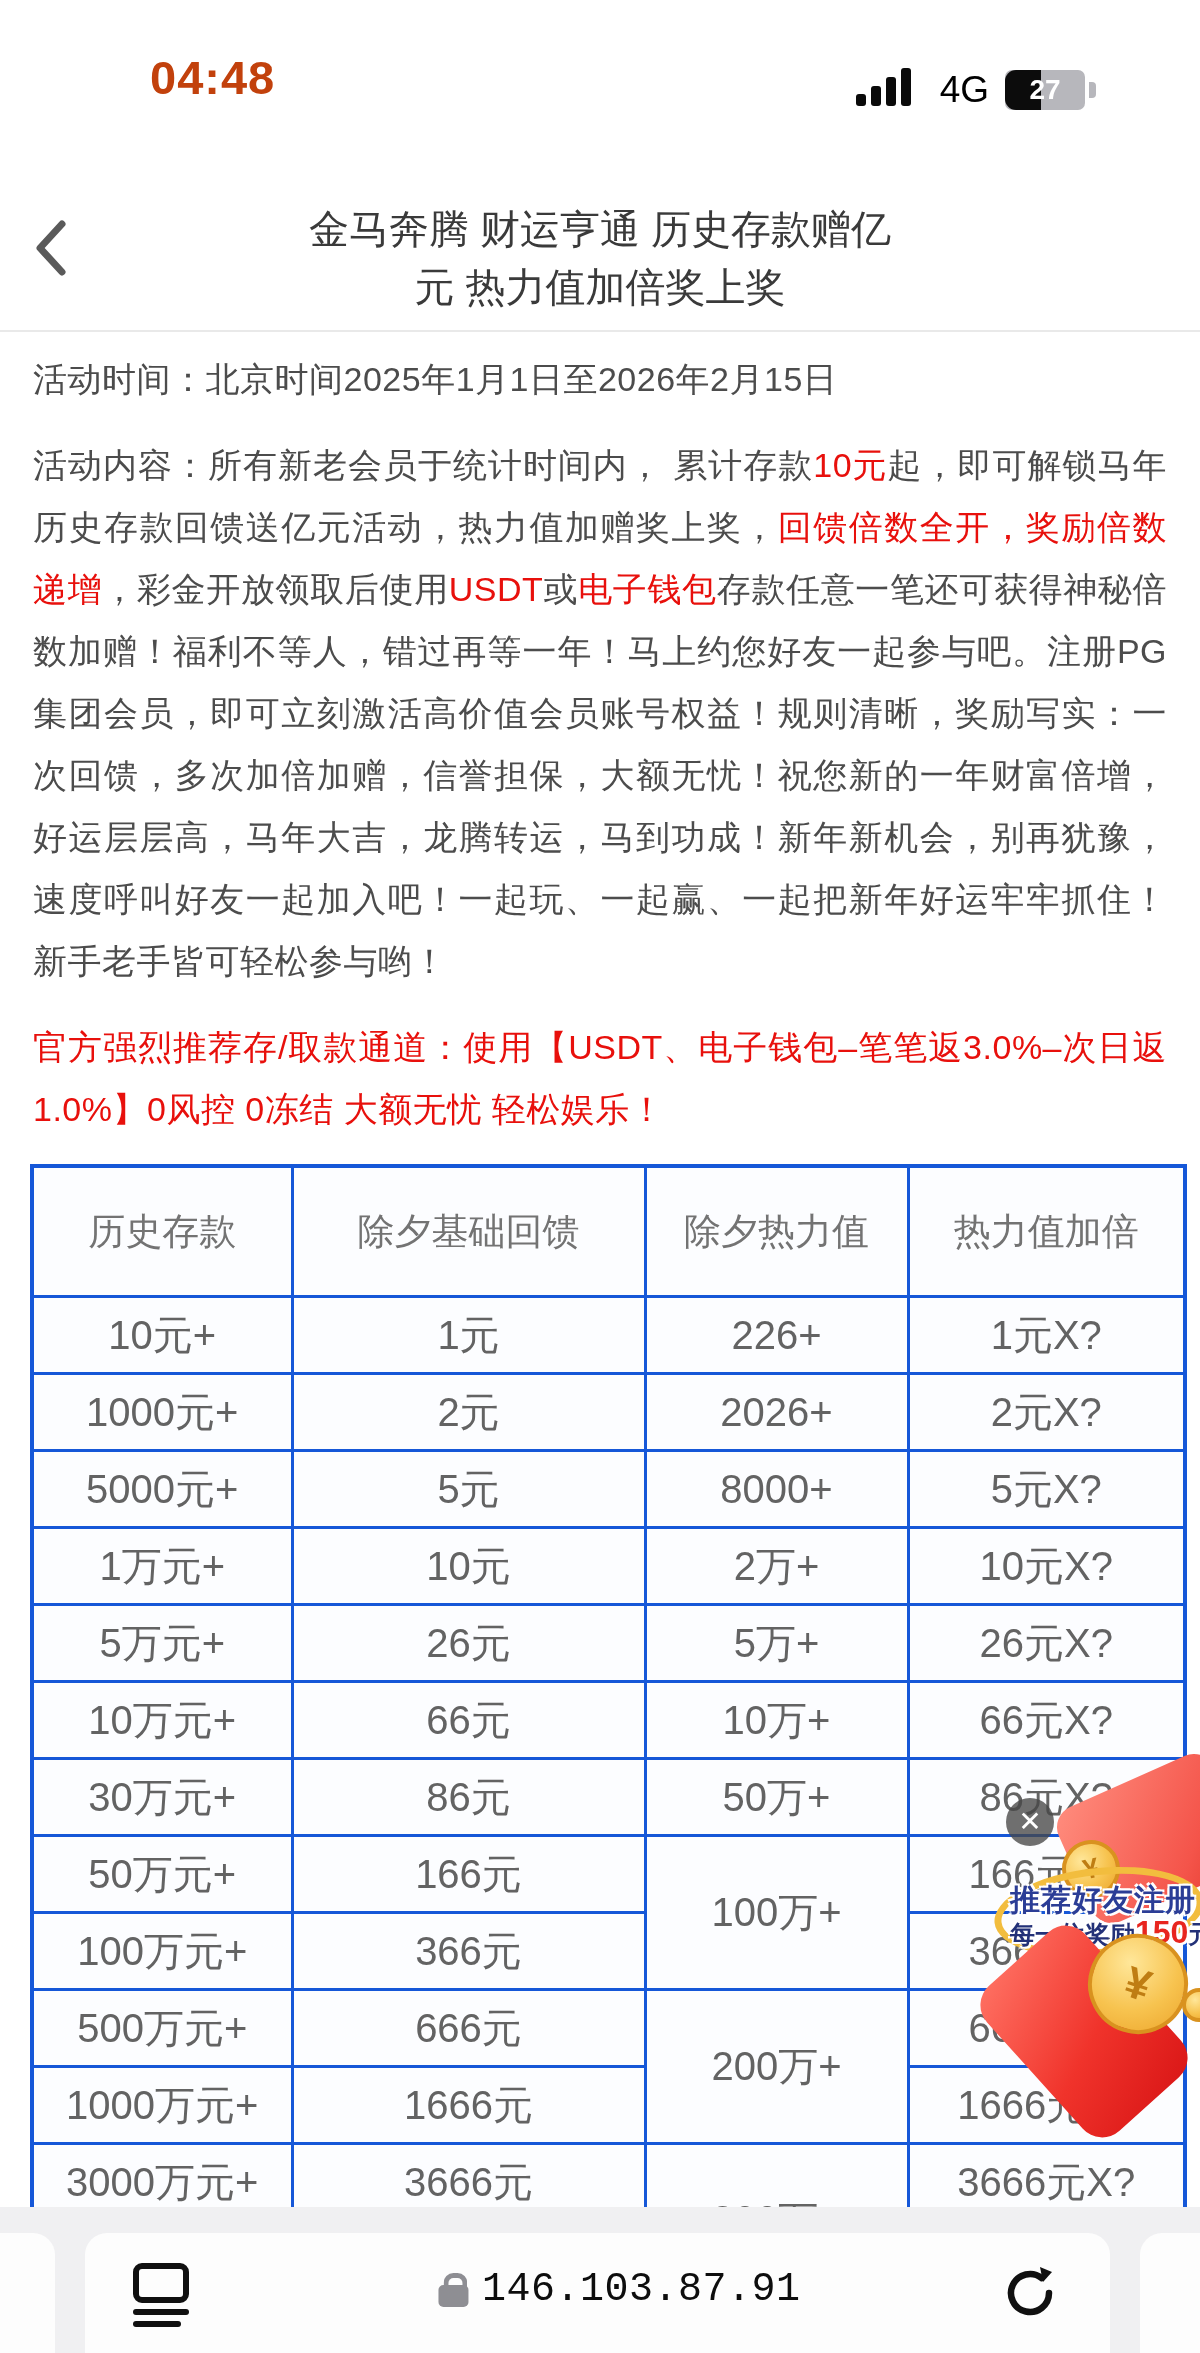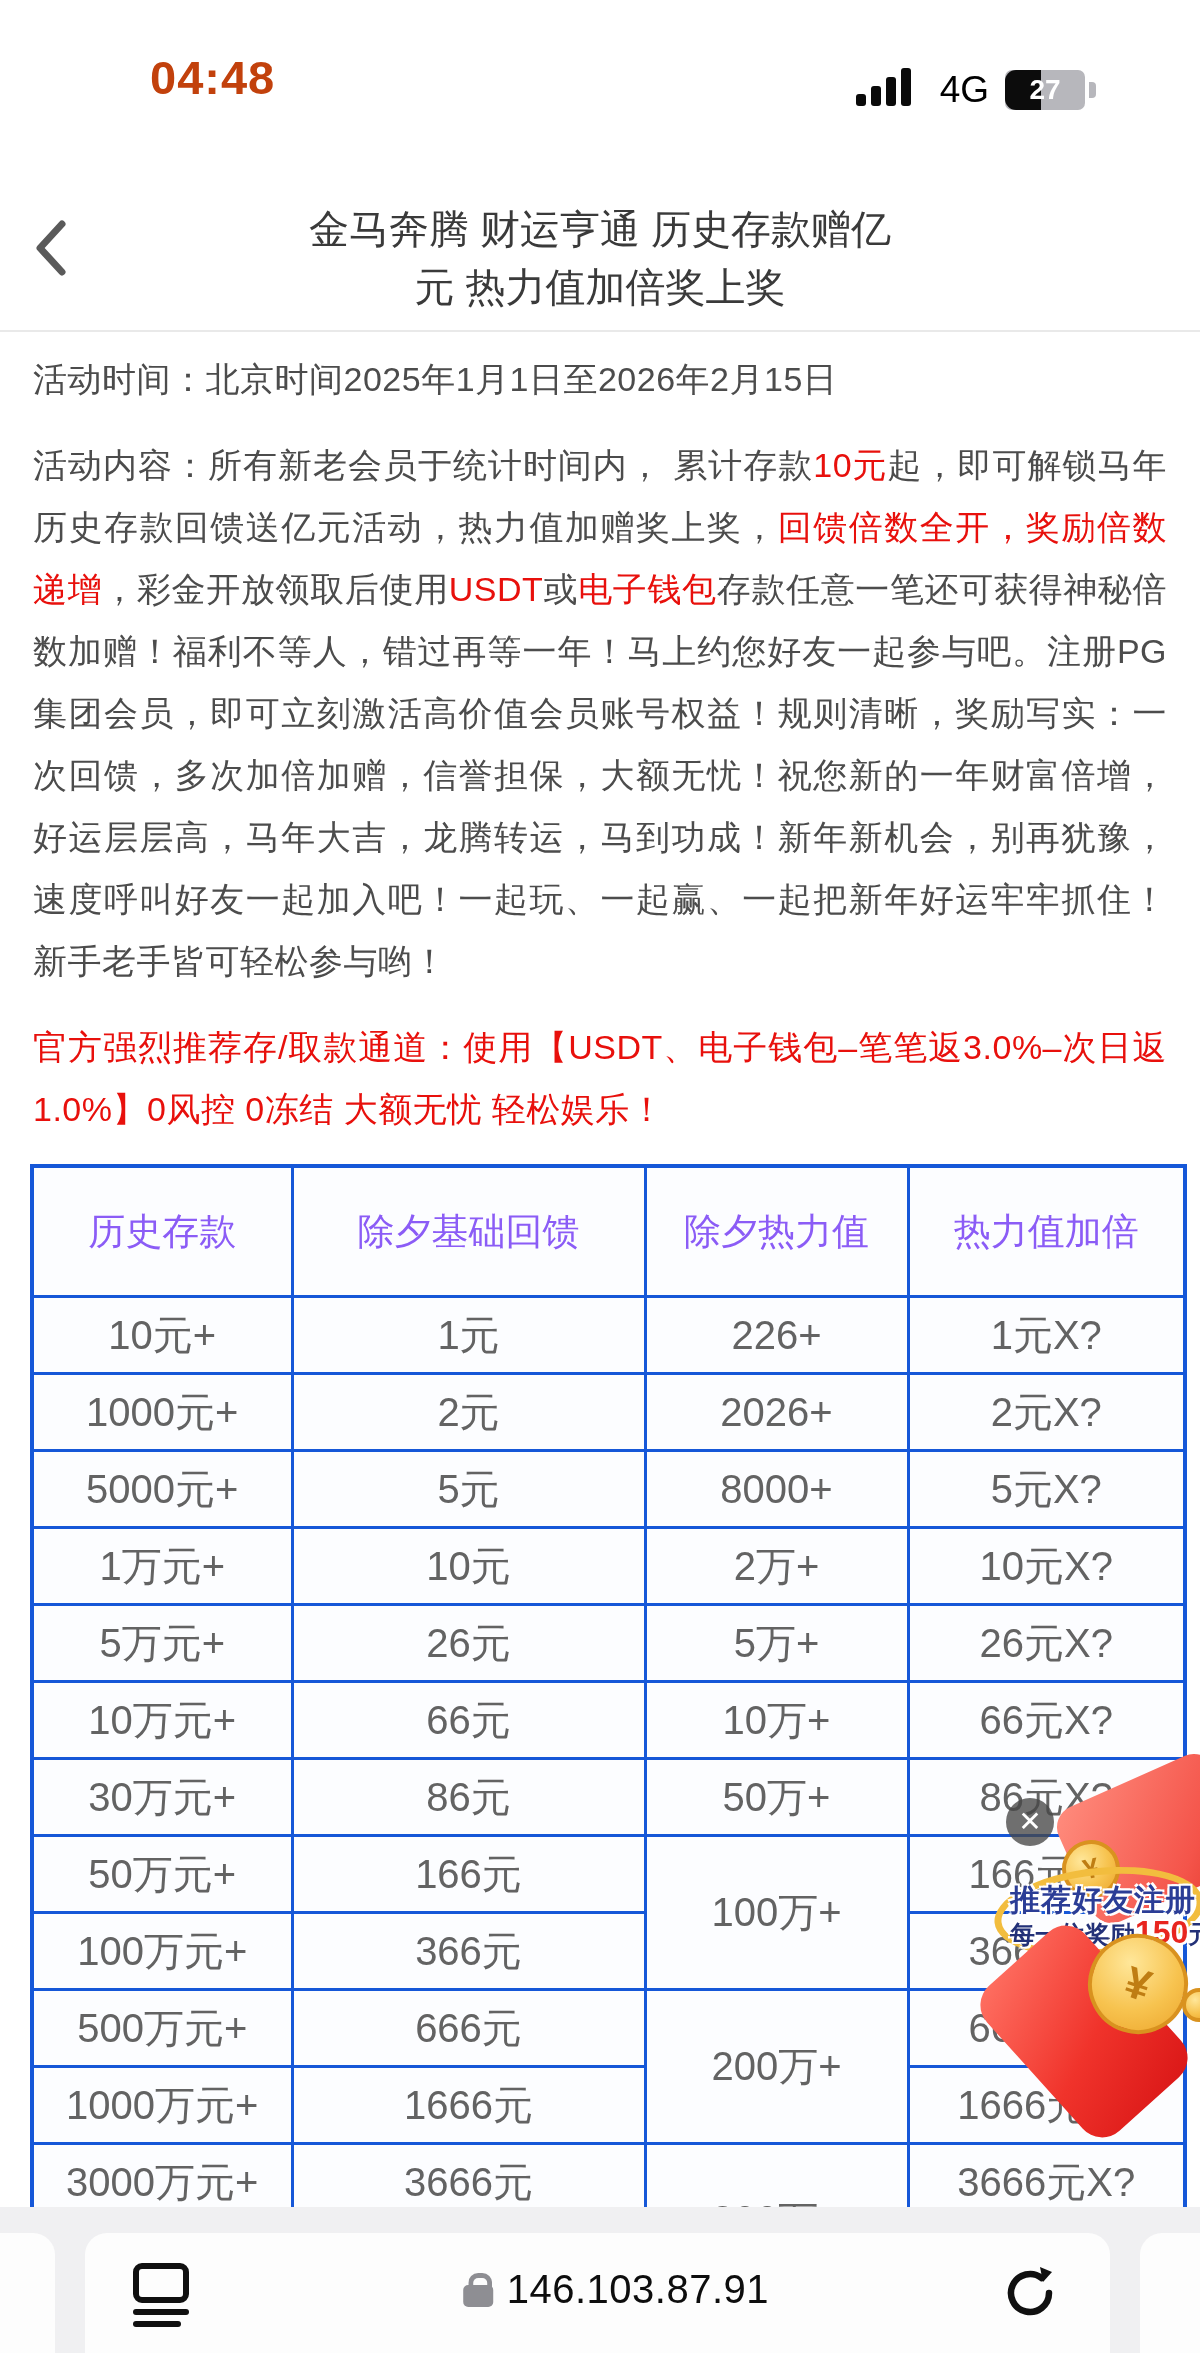--- a/index.html
+++ b/index.html
@@ -24,21 +24,21 @@
 
   
   .content{padding:16px 17px 0;}
   .content p{margin:0 16px 24px;font-size:34px;line-height:62px;color:#4c4c4c;text-align:justify;letter-spacing:.5px;}
   .content p .red{color:#e8100c;}
 
   
   table.promo{border-collapse:collapse;table-layout:fixed;width:1153px;margin:18px 0 0 30px;
               background:#fcfdff;border:4px solid #1557d8;}
   table.promo th,table.promo td{border:3px solid #1557d8;text-align:center;vertical-align:middle;padding:0;}
-  table.promo th{height:127px;font-size:37px;font-weight:500;color:#8b5cf6;}
+  table.promo th{height:127px;font-size:37px;font-weight:500;color:#737373;}
   table.promo td{height:74px;font-size:40px;font-weight:400;color:#636363;margin-top:34px;}
 
   
   .badge{position:absolute;top:1782px;right:0;width:208px;height:330px;z-index:40;}
   .env-top{position:absolute;right:-38px;top:-6px;width:170px;height:125px;border-radius:22px;
            background:linear-gradient(135deg,#ff8d7e 0%,#f4544a 70%,#e03428 100%);transform:rotate(-24deg);}
   .badge-close{position:absolute;left:14px;top:16px;width:48px;height:48px;border-radius:50%;
                background:rgba(70,70,70,.78);color:#fff;font-size:28px;line-height:48px;text-align:center;cursor:pointer;}
   .coin{border-radius:50%;background:radial-gradient(circle at 35% 30%,#ffe79a,#f7c34f 55%,#eca42a);
         border:4px solid #d9921f;color:#bf7d13;font-weight:700;display:flex;align-items:center;justify-content:center;}
@@ -50,21 +50,21 @@
   .badge-t2{position:absolute;left:18px;top:132px;width:190px;font-size:25px;font-weight:800;color:#233178;
             text-shadow:-2px -2px 0 #fff,2px -2px 0 #fff,-2px 2px 0 #fff,2px 2px 0 #fff;white-space:nowrap;}
   .badge-t2 .amount{font-size:32px;color:#e8251f;}
   .env-bottom{position:absolute;left:26px;top:152px;width:132px;height:195px;border-radius:26px;
               background:linear-gradient(160deg,#ff7163 0%,#f0332b 55%,#da1717 100%);transform:rotate(-42deg);}
   .coin-big{position:absolute;left:96px;top:152px;width:92px;height:92px;font-size:44px;transform:rotate(18deg);}
   .coin-dot{position:absolute;left:190px;top:206px;width:26px;height:26px;font-size:12px;}
 
   
   .bottombar{position:absolute;left:0;top:2207px;width:1200px;height:146px;background:#f0f0f2;z-index:100;}
-  .bb-card{position:absolute;top:26px;height:120px;background:#fdfdfd;}
+  .bb-card{position:absolute;top:26px;height:120px;background:#fdfdfd;font-family:Liberation Mono, monospace;}
   .bb-left{left:0;width:55px;border-radius:0 22px 0 0;}
   .bb-main{left:85px;width:1025px;border-radius:22px 22px 0 0;}
   .bb-right{left:1140px;width:60px;border-radius:22px 0 0 0;}
   .tabs-icon{position:absolute;left:48px;top:30px;width:56px;height:62px;cursor:pointer;}
   .tabs-icon .win{position:absolute;left:0;top:0;width:44px;height:28px;border:6px solid #101010;border-radius:9px;}
   .tabs-icon .l1{position:absolute;left:0;top:46px;width:56px;height:6px;background:#101010;border-radius:3px;}
   .tabs-icon .l2{position:absolute;left:0;top:58px;width:48px;height:6px;background:#101010;border-radius:3px;}
   .url-group{position:absolute;left:50%;top:34px;transform:translateX(-44%);display:flex;align-items:center;gap:14px;cursor:pointer;}
   .lock{position:relative;width:30px;height:34px;}
   .lock .shackle{position:absolute;left:5px;top:0;width:14px;height:14px;border:5px solid #8e8e93;border-bottom:none;

